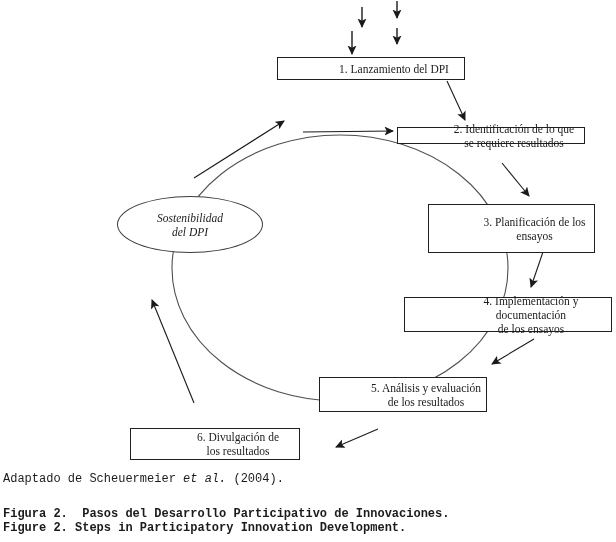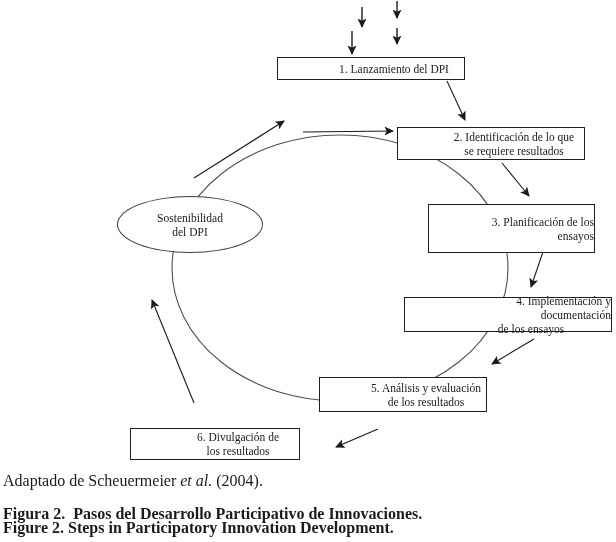--- a/index.html
+++ b/index.html
@@ -15,54 +15,56 @@
   .layer { position: absolute; left: 0; top: 0; }
   .node {
     position: absolute;
     box-sizing: border-box;
     background: #ffffff;
     border: 1.5px solid #1f1f1f;
     display: flex;
     flex-direction: column;
     align-items: center;
     justify-content: center;
-    text-align: right;
+    text-align: center;
     font-size: 11.5px;
     line-height: 14px;
     z-index: 2;
     padding-left: 46px;
   }
   .box1 { left: 277px; top: 57px;  width: 188px; height: 23px; }
-  .box2 { left: 397px; top: 127px; width: 188px; height: 33px; }
+  .box2 { left: 397px; top: 127px; width: 188px; height: 17px; }
   .box3 { left: 428px; top: 204px; width: 167px; height: 49px; }
   .box4 { left: 404px; top: 297px; width: 208px; height: 35px; }
   .box5 { left: 319px; top: 377px; width: 168px; height: 35px; }
   .box6 { left: 130px; top: 428px; width: 170px; height: 32px; }
   .oval {
     position: absolute;
     left: 117px; top: 196px; width: 146px; height: 57px;
     box-sizing: border-box;
     background: #ffffff;
     border: 1px solid #3d3d3d;
     border-radius: 50%;
     display: flex;
     flex-direction: column;
     align-items: center;
     justify-content: center;
     text-align: center;
     font-size: 11.5px;
     line-height: 14px;
     z-index: 2;
+    font-style: italic;
   }
   .captions {
     position: absolute;
     left: 3px;
     z-index: 3;
-    font-size: 16px;
+    font-size: 12px;
     white-space: pre-wrap;
+    font-family: Liberation Mono, monospace;
   }
   .source-note { top: 472px; }
   .fig-es { top: 507px; font-weight: bold; line-height: 14px; }
   .fig-en { top: 521px; font-weight: bold; line-height: 14px; }
   .it { font-style: italic; }
   svg { display: block; }
 </style>
 </head>
 <body>
 

